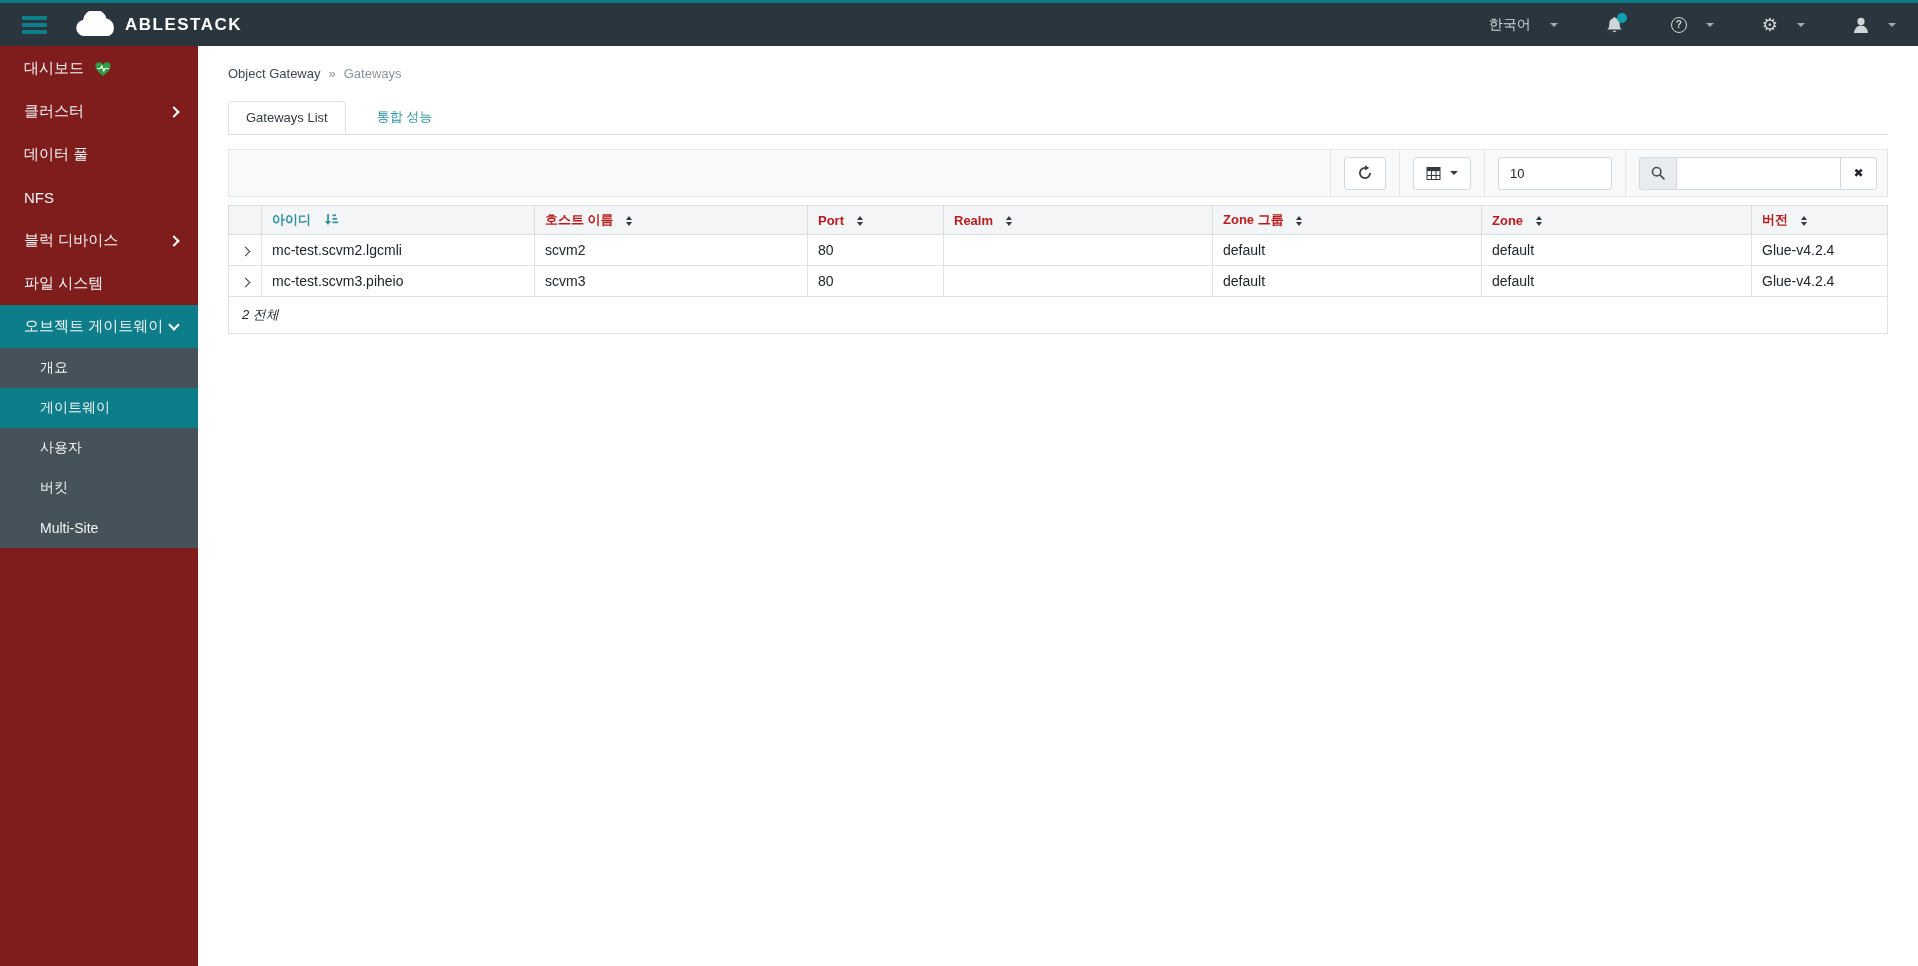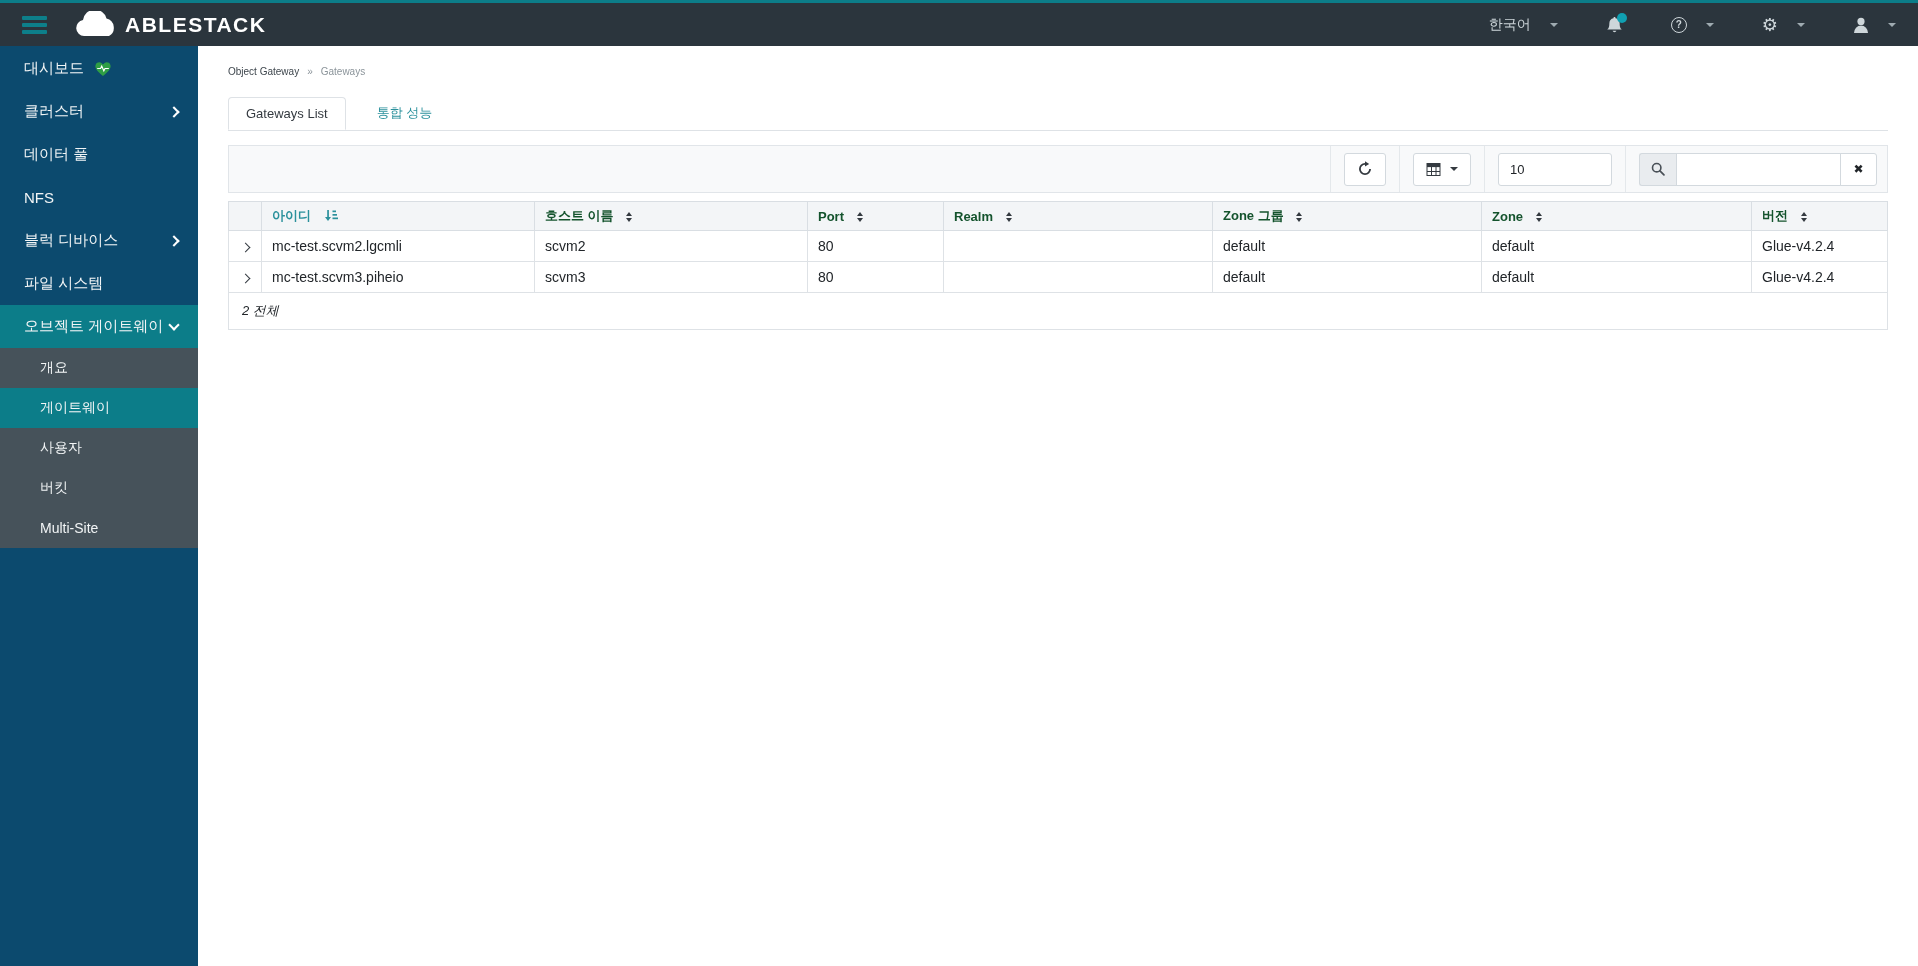--- a/index.html
+++ b/index.html
@@ -12,52 +12,52 @@
   }
   
   .top-accent { height: 3px; background: #0c7d89; }
   .navbar {
     height: 43px; background: #2b353d;
     display: flex; align-items: center; padding: 0 22px;
   }
   .hamburger { display: inline-flex; flex-direction: column; gap: 3px; cursor: pointer; margin-right: 28px; }
   .hamburger i { display: block; width: 25px; height: 4px; background: #0d7f8a; border-radius: 1px; }
   .brand { display: flex; align-items: center; gap: 8px; cursor: pointer; }
-  .brand-text { color: #ffffff; font-size: 21px; font-weight: 700; letter-spacing: 1.5px; }
+  .brand-text { color: #ffffff; font-size: 17px; font-weight: 700; letter-spacing: 1.5px; }
   .nav-right { margin-left: auto; display: flex; align-items: center; }
   .nav-item { display: flex; align-items: center; color: #ced6da; font-size: 14px; margin-left: 48px; cursor: pointer; gap: 12px; }
   .caret { width: 0; height: 0; border-left: 4px solid transparent; border-right: 4px solid transparent; border-top: 4px solid #9fabb1; margin-left: 7px; }
   .bell-wrap { position: relative; display: inline-flex; }
   .bell-dot { position: absolute; top: -3px; right: -4px; width: 10px; height: 10px; border-radius: 50%; background: #10a0b2; }
   .help-circle { width: 16px; height: 16px; border: 1.5px solid #ced6da; border-radius: 50%;
     display: inline-flex; align-items: center; justify-content: center; font-size: 10px; font-weight: 700; }
   .gear-glyph { font-family: "DejaVu Sans", sans-serif; font-size: 18px; line-height: 1; }
   
   .layout { display: flex; height: 920px; }
-  .sidebar { width: 198px; background: #0c4a6e; flex-shrink: 0; padding-top: 1px; }
+  .sidebar { width: 198px; background: #7f1d1d; flex-shrink: 0; padding-top: 1px; }
   .content { flex: 1; padding: 20px 30px 0 30px; background: #ffffff; }
   
   .side-item {
     height: 43px; display: flex; align-items: center;
     padding: 0 20px 0 24px; color: #f2f5f6; font-size: 15px; cursor: pointer; white-space: nowrap;
   }
   .side-item .spacer { flex: 1; }
   .side-item.active { background: #0c7d89; }
   .chev { display: inline-block; width: 8px; height: 8px; border-top: 2.4px solid #ffffff; border-right: 2.4px solid #ffffff; }
   .chev.right { transform: rotate(45deg); }
   .chev.down { transform: rotate(135deg); margin-top: -3px; }
   .submenu { background: #46525a; }
   .sub-item {
     height: 40px; display: flex; align-items: center;
     padding-left: 40px; color: #f2f5f6; font-size: 14px; cursor: pointer; white-space: nowrap;
   }
   .sub-item.active { background: #0c7d89; }
   .heart-icon { margin-left: 10px; display: inline-flex; }
   
-  .breadcrumb { font-size: 10px; display: flex; align-items: center; gap: 8px; }
+  .breadcrumb { font-size: 13px; display: flex; align-items: center; gap: 8px; }
   .crumb-section { color: #3e464d; }
   .crumb-sep, .crumb-current { color: #8b949a; }
   
   .tabs { margin-top: 19px; border-bottom: 1px solid #dee2e6; display: flex; align-items: center; }
   .tab { padding: 8px 17px; font-size: 13px; cursor: pointer; }
   .tab.active {
     border: 1px solid #dee2e6; border-bottom: 1px solid #ffffff;
     border-radius: 4px 4px 0 0; margin-bottom: -1px; color: #343a40; background: #fff;
   }
   .tab.inactive { color: #2b919c; margin-left: 14px; }
@@ -88,21 +88,21 @@
     width: 37px; background: #ffffff; border: 1px solid #d3d9de; border-left: 1px solid #d3d9de;
     border-radius: 0 3px 3px 0; display: flex; align-items: center; justify-content: center;
     font-size: 12px; font-weight: 700; color: #212529; cursor: pointer; margin-left: -1px;
     font-family: "DejaVu Sans", sans-serif;
   }
   .caret-dark { border-top-color: #343a40; margin-left: 2px; }
   
   table.grid { width: 100%; border-collapse: collapse; margin-top: 8px; table-layout: fixed; }
   table.grid th {
     background: #f3f5f7; border: 1px solid #d9dee3; font-weight: 700; font-size: 13px;
-    text-align: left; padding: 5px 10px; height: 27px; color: #14532d; cursor: pointer; white-space: nowrap;
+    text-align: left; padding: 5px 10px; height: 27px; color: #b91c1c; cursor: pointer; white-space: nowrap;
   }
   table.grid th.id-col { color: #2b919c; }
   table.grid td {
     border: 1px solid #dee2e6; font-size: 14px; padding: 6px 10px; height: 31px;
     color: #212529; background: #ffffff; white-space: nowrap; overflow: hidden;
   }
   td.expand-cell { text-align: center; cursor: pointer; }
   .row-chevron { display: inline-block; width: 7px; height: 7px; border-top: 1.6px solid #343a40; border-right: 1.6px solid #343a40; transform: rotate(45deg); }
   .sort-both { display: inline-flex; flex-direction: column; gap: 2px; margin-left: 9px; vertical-align: middle; }
   .tri-up { width: 0; height: 0; border-left: 3.5px solid transparent; border-right: 3.5px solid transparent; border-bottom: 4.5px solid #343a40; }

